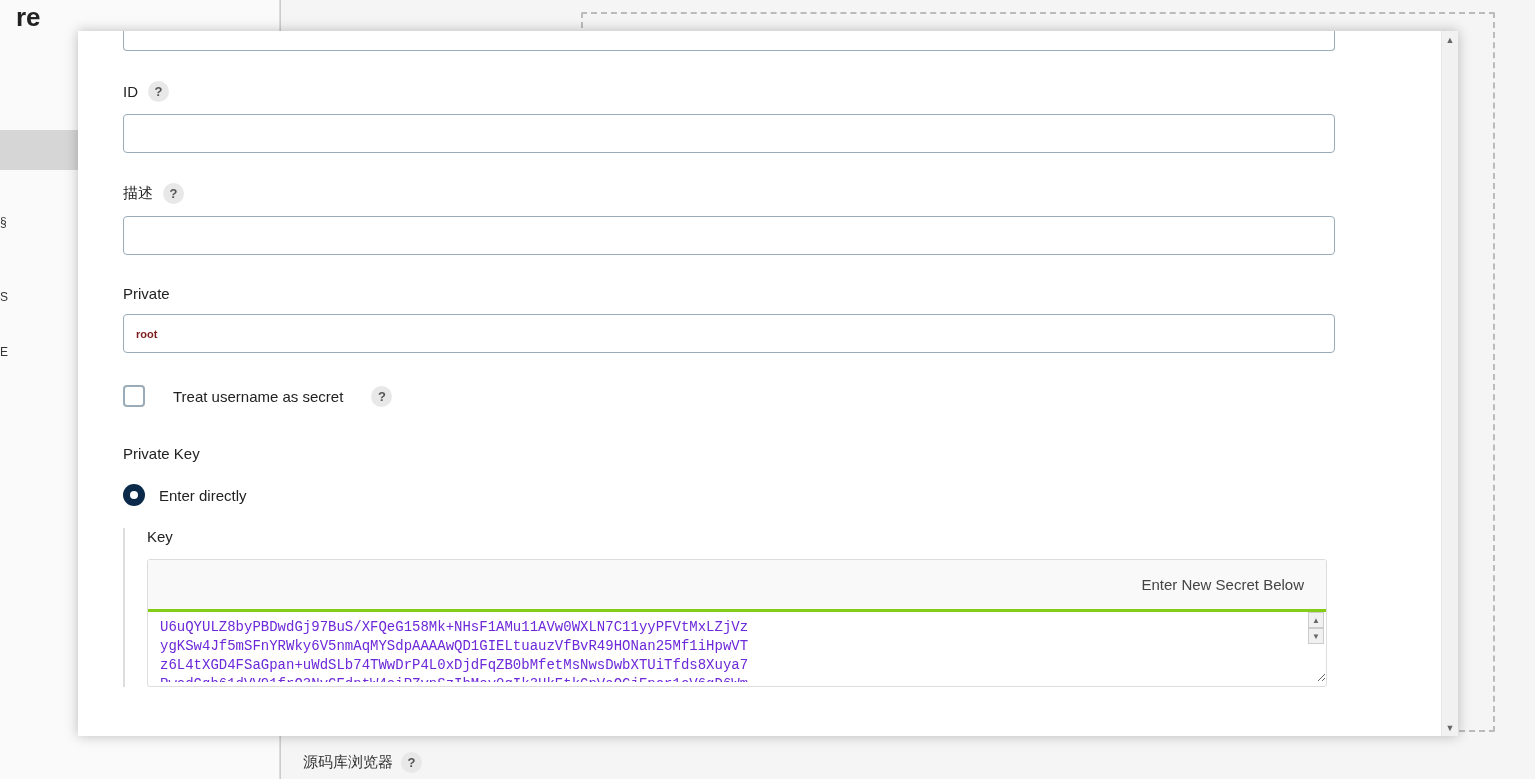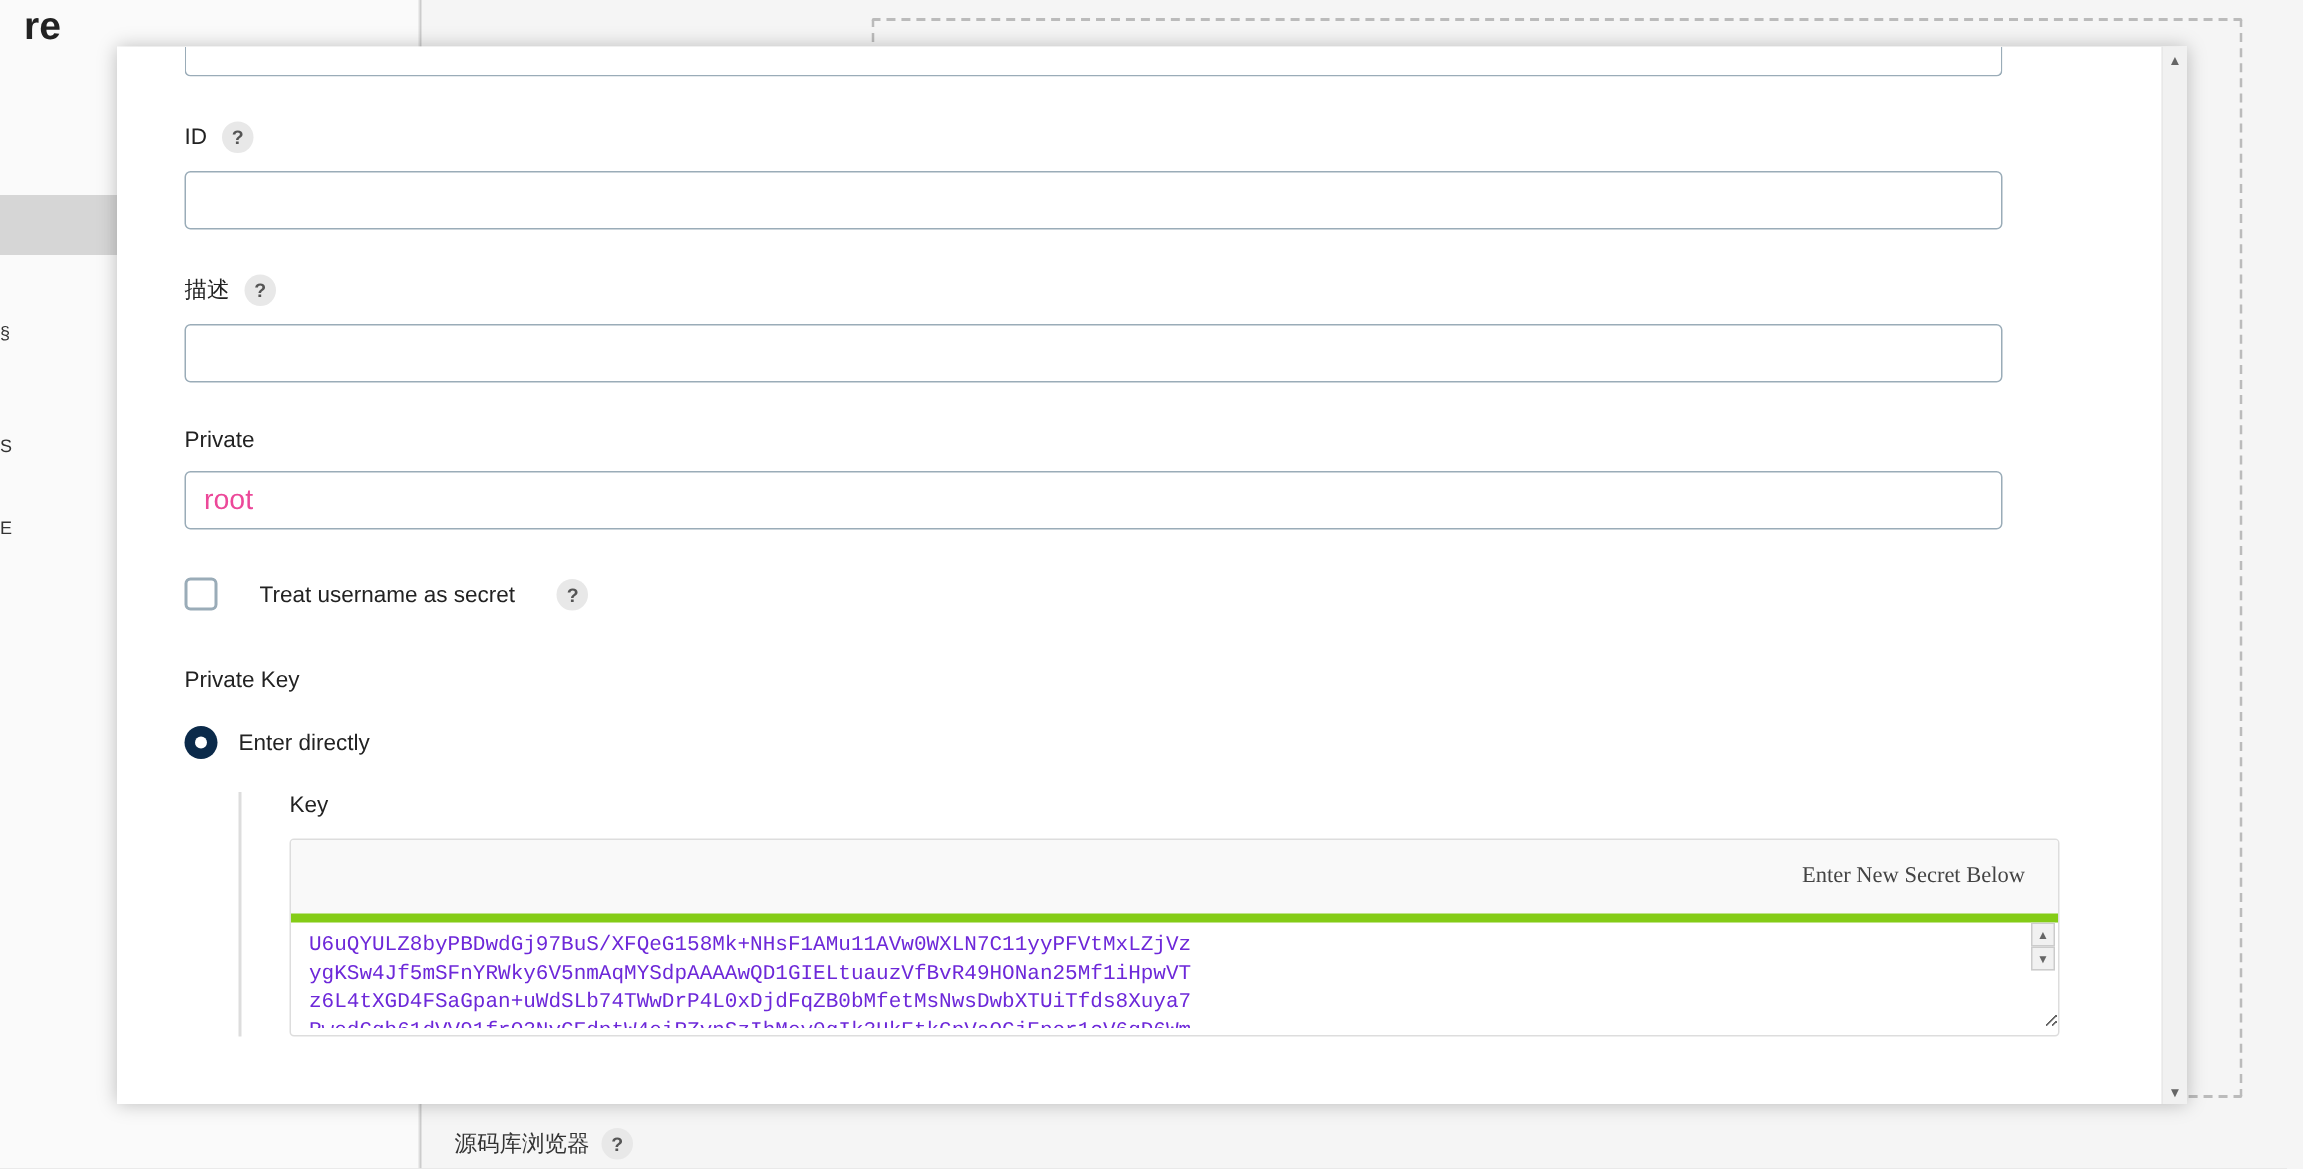--- a/index.html
+++ b/index.html
@@ -172,23 +172,24 @@
       font-size: 13px;
       font-weight: bold;
       cursor: pointer;
     }
     .text-input {
       width: 1212px;
       height: 39px;
       border: 1px solid #9aacb8;
       border-radius: 4px;
       padding: 0 12px;
-      font-size: 19px;
-      color: #ec4899;
-      background: #fff;
+      font-size: 11px;
+      color: #7f1d1d;
+      background: #fff;
+      font-weight: bold;
     }
     .checkbox-row {
       display: flex;
       align-items: center;
       gap: 28px;
       margin-top: 32px;
     }
     .checkbox {
       width: 22px;
       height: 22px;
@@ -226,44 +227,42 @@
       width: 8px;
       height: 8px;
       border-radius: 50%;
       background: #fff;
     }
     .radio-label {
       font-size: 15px;
       color: #222;
     }
     .key-section {
-      margin-left: 36px;
       margin-top: 22px;
       border-left: 2px solid #ddd;
-      padding-left: 32px;
+      padding-left: 22px;
     }
     .key-label {
       font-size: 15px;
       color: #222;
       margin-bottom: 14px;
     }
     .secret-box {
       width: 1180px;
       border: 1px solid #ddd;
       border-radius: 3px;
       overflow: hidden;
     }
     .secret-header {
       background: #f9f9f9;
-      border-bottom: 6px solid #84cc16;
+      border-bottom: 3px solid #84cc16;
       padding: 16px 22px;
       text-align: right;
       font-size: 15px;
       color: #444;
-      font-family: Liberation Serif, serif;
     }
     .secret-textarea-wrap {
       position: relative;
     }
     .secret-textarea {
       width: 100%;
       border: none;
       padding: 6px 12px;
       font-family: "Courier New", monospace;
       font-size: 14px;

